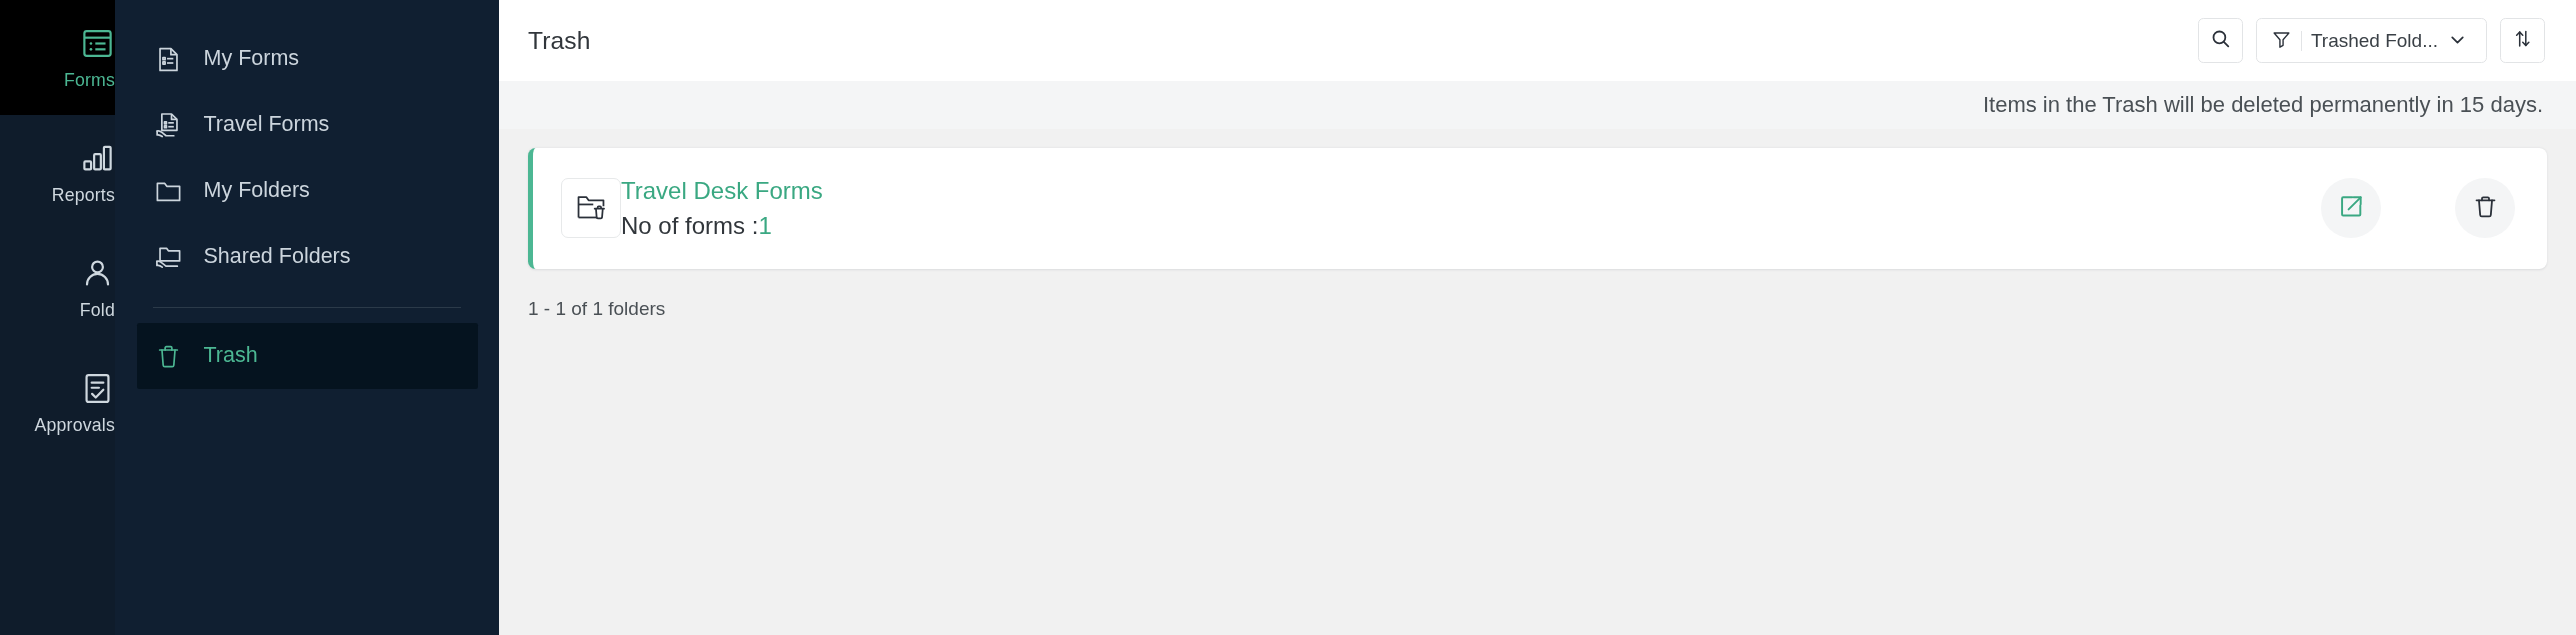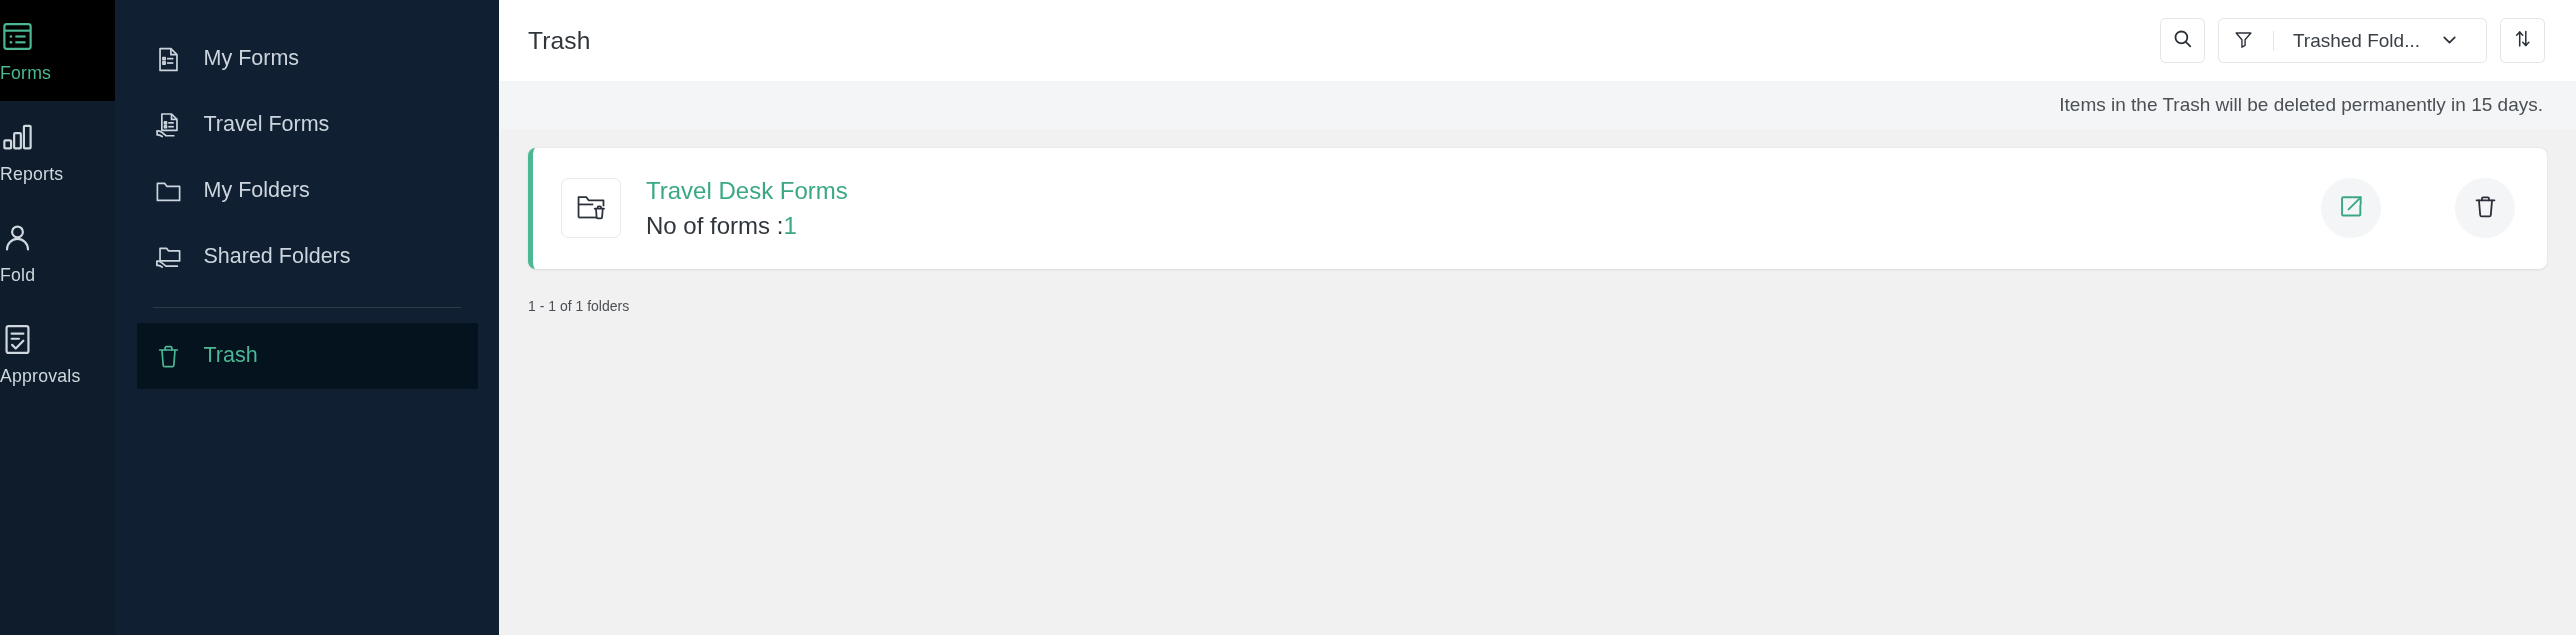--- a/index.html
+++ b/index.html
@@ -13,23 +13,23 @@
 
   
   .rail {
     width: 115px; flex: 0 0 115px;
     background: #0f1c2b;
     display: flex; flex-direction: column;
     align-items: stretch;
     padding-top: 0;
   }
   .rail-item {
-    height: 101px;
+    height: 115px;
     display: flex; flex-direction: column;
-    align-items: flex-start; justify-content: center;
+    align-items: flex-end; justify-content: center;
     gap: 10.8px;
     color: #cfd8df;
     cursor: pointer;
   }
   .rail-item.active { background: #000000; color: #4cb793; }
   .rail-item .rail-label {
     font-size: 17.7px; letter-spacing: 0.2px; line-height: 1;
   }
   .rail-item svg { display: block; }
 
@@ -84,35 +84,35 @@
     border: 0.8px solid #e2e4e6; border-radius: 5.4px;
     background: #fff;
     display: flex; align-items: center; justify-content: center;
     cursor: pointer;
   }
   .filter-select {
     height: 45px;
     border: 0.8px solid #e2e4e6; border-radius: 5.4px;
     background: #fff;
     display: flex; align-items: center;
-    padding: 0 26px 0 14px;
-    gap: 19px; cursor: pointer;
+    padding: 0 18px 0 14px;
+    gap: 9px; cursor: pointer;
   }
   .filter-sep { width: 0.8px; height: 20px; background: #e2e4e6; }
   .filter-label {
     font-size: 19px; color: #3a4046; white-space: nowrap;
     max-width: 165px; overflow: hidden; text-overflow: ellipsis;
   }
 
   .notice {
     height: 48px; flex: 0 0 48px;
     background: #f4f5f6;
     display: flex; align-items: center; justify-content: flex-end;
     padding-right: 33px;
-    font-size: 19px; color: #4a5055;
+    font-size: 22px; color: #4a5055;
   }
 
   .content {
     flex: 1 1 auto;
     padding: 18.5px 29px 0 29px;
     position: relative;
   }
 
   
   .card-wrap { position: relative; }
@@ -125,21 +125,21 @@
     display: flex; align-items: center;
     padding: 0 32px 0 28px;
     box-shadow: 0 0.8px 2.3px rgba(16,31,49,.10);
   }
   .folder-thumb {
     width: 60px; height: 60px; flex: 0 0 60px;
     border: 0.8px solid #e7e9ea; border-radius: 7px;
     background: #fff;
     display: flex; align-items: center; justify-content: center;
   }
-  .card-text { margin-left: 25px; }
+  .card-text { }
   .card-title {
     font-size: 24px; color: #3aa882; line-height: 1.15;
     cursor: pointer;
   }
   .card-sub {
     margin-top: 7.7px;
     font-size: 24px; color: #31363b; line-height: 1.15;
   }
   .card-sub .count { color: #3aa882; }
   .card-actions {
@@ -148,21 +148,21 @@
   }
   .round-btn {
     width: 60px; height: 60px; border-radius: 50%;
     background: #f4f5f6;
     display: flex; align-items: center; justify-content: center;
     cursor: pointer;
   }
 
   .footer-count {
     margin-top: 29px;
-    font-size: 14px; color: #4a5055;
+    font-size: 19px; color: #4a5055;
   }
 </style>
 </head>
 <body>
 
 <div class="app">
 
   <div class="rail">
 
     <div class="rail-item active">

